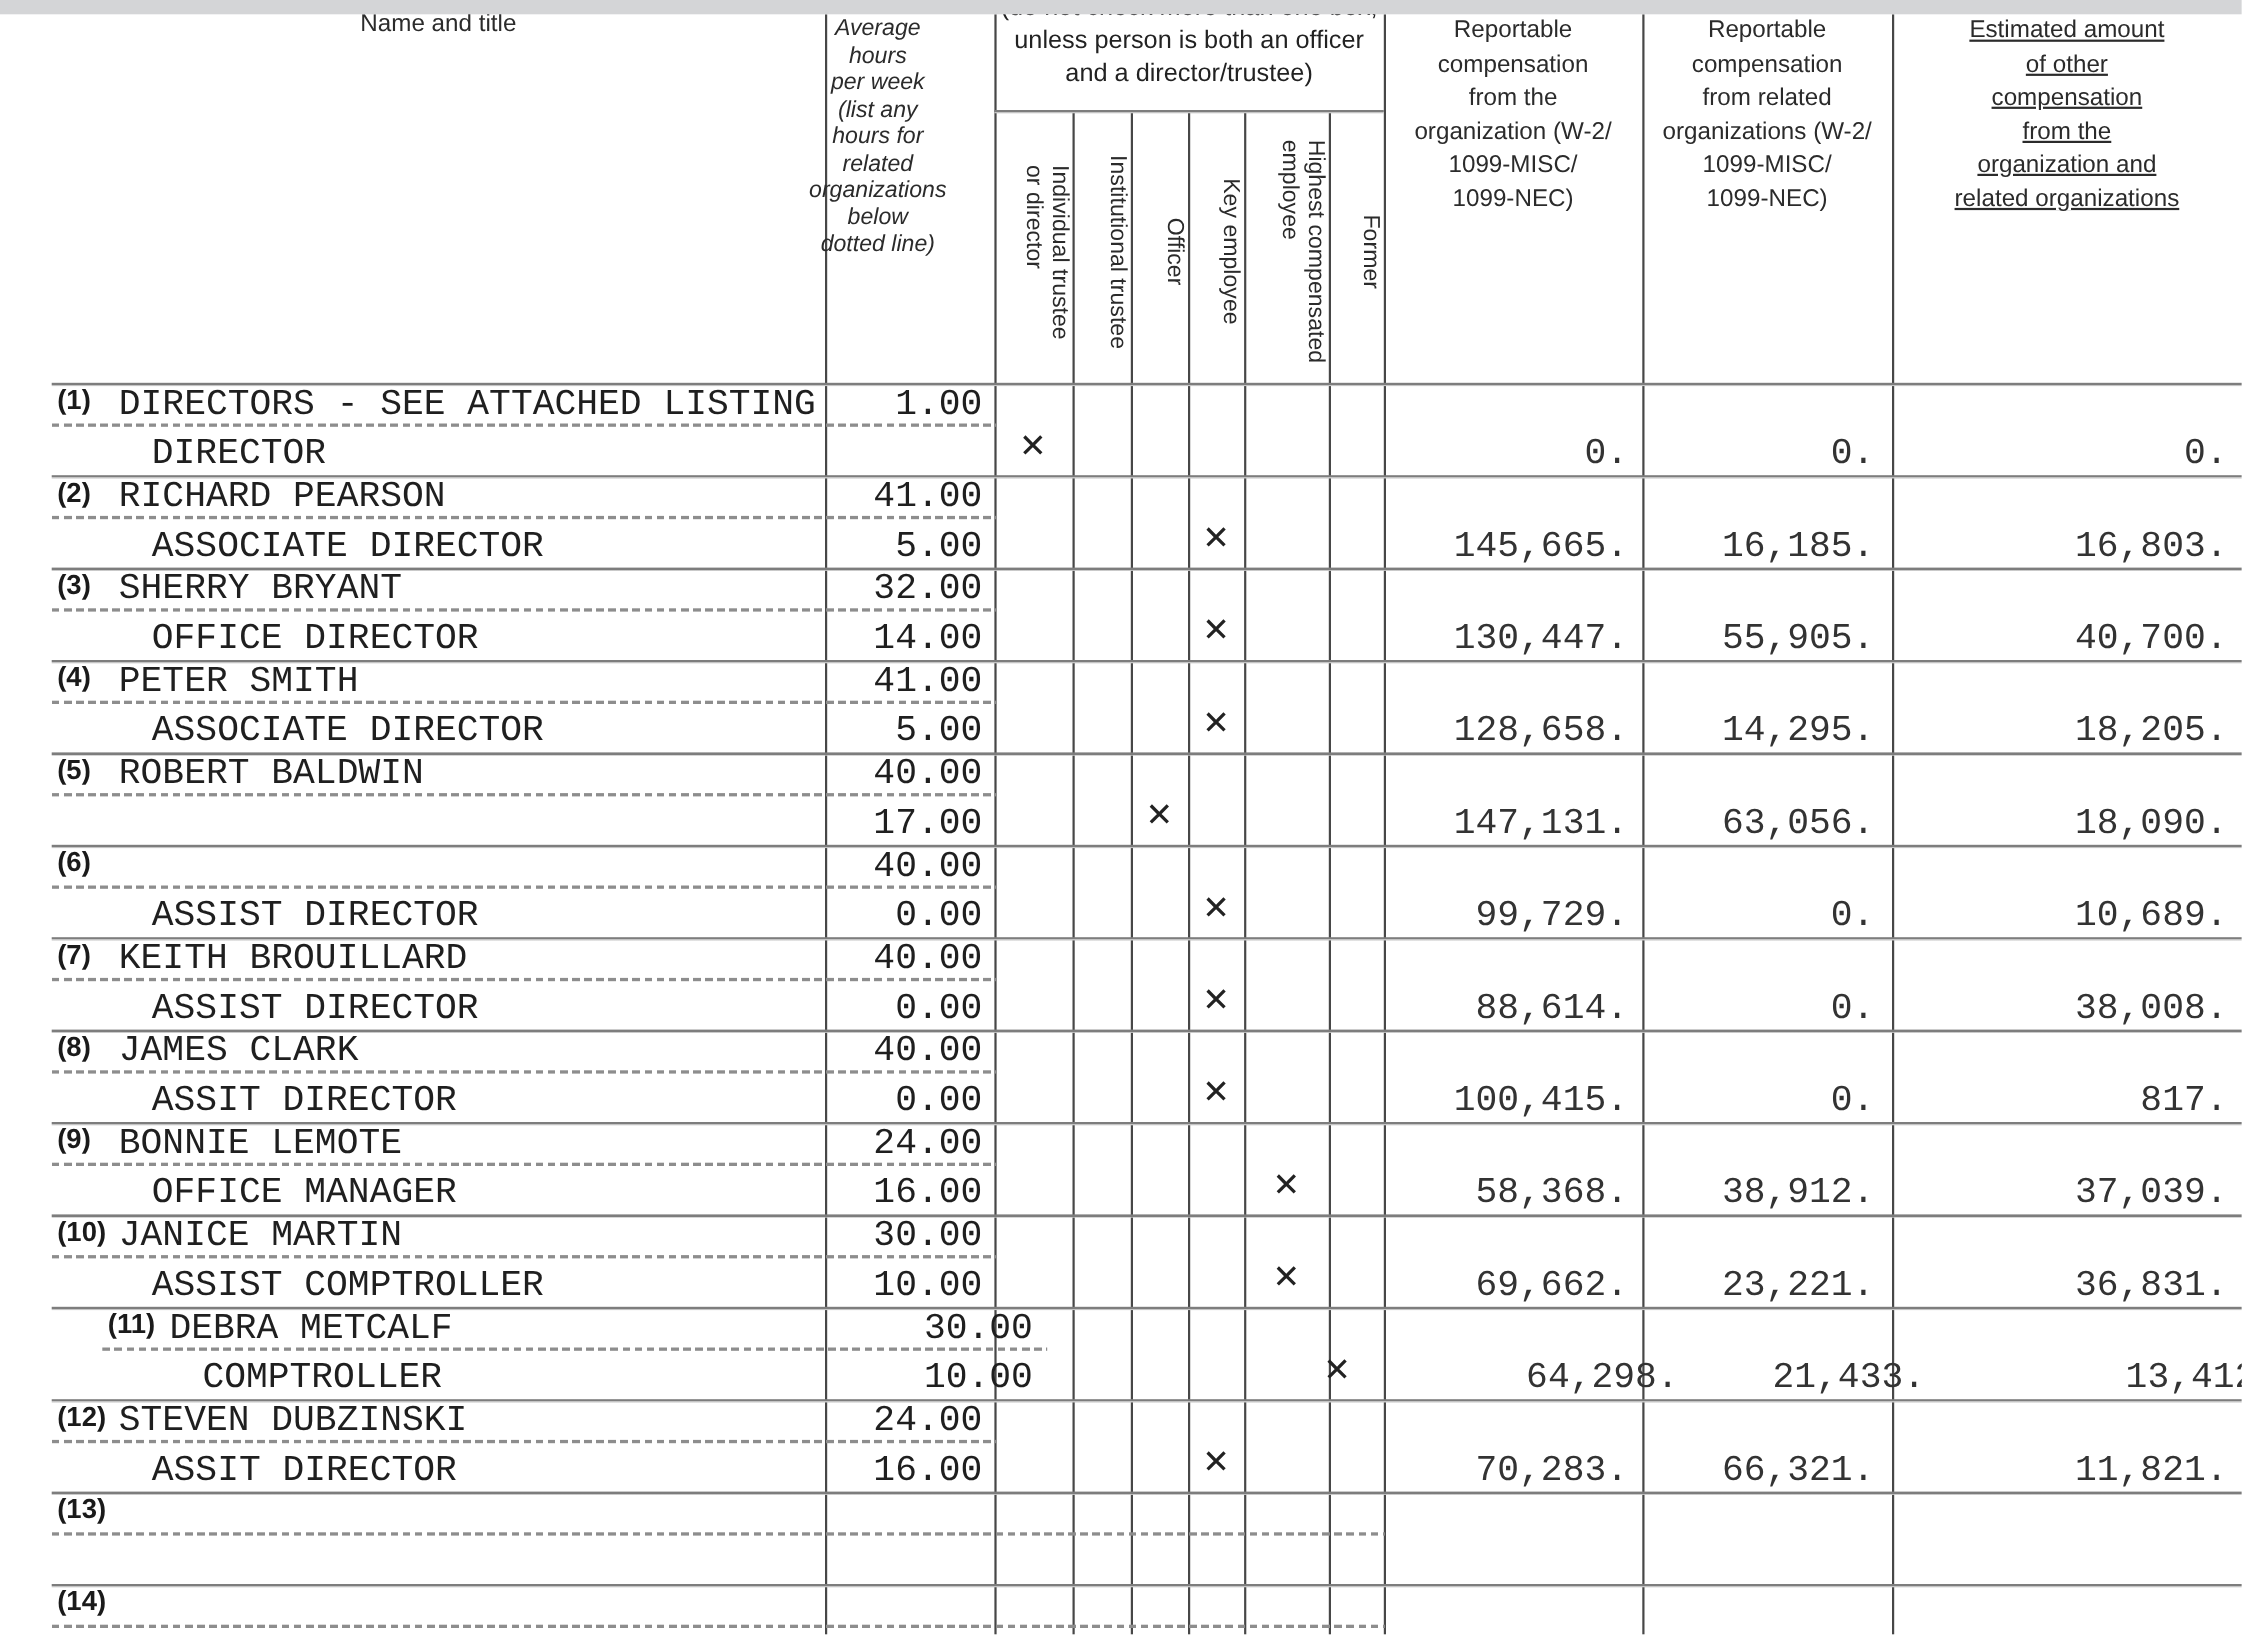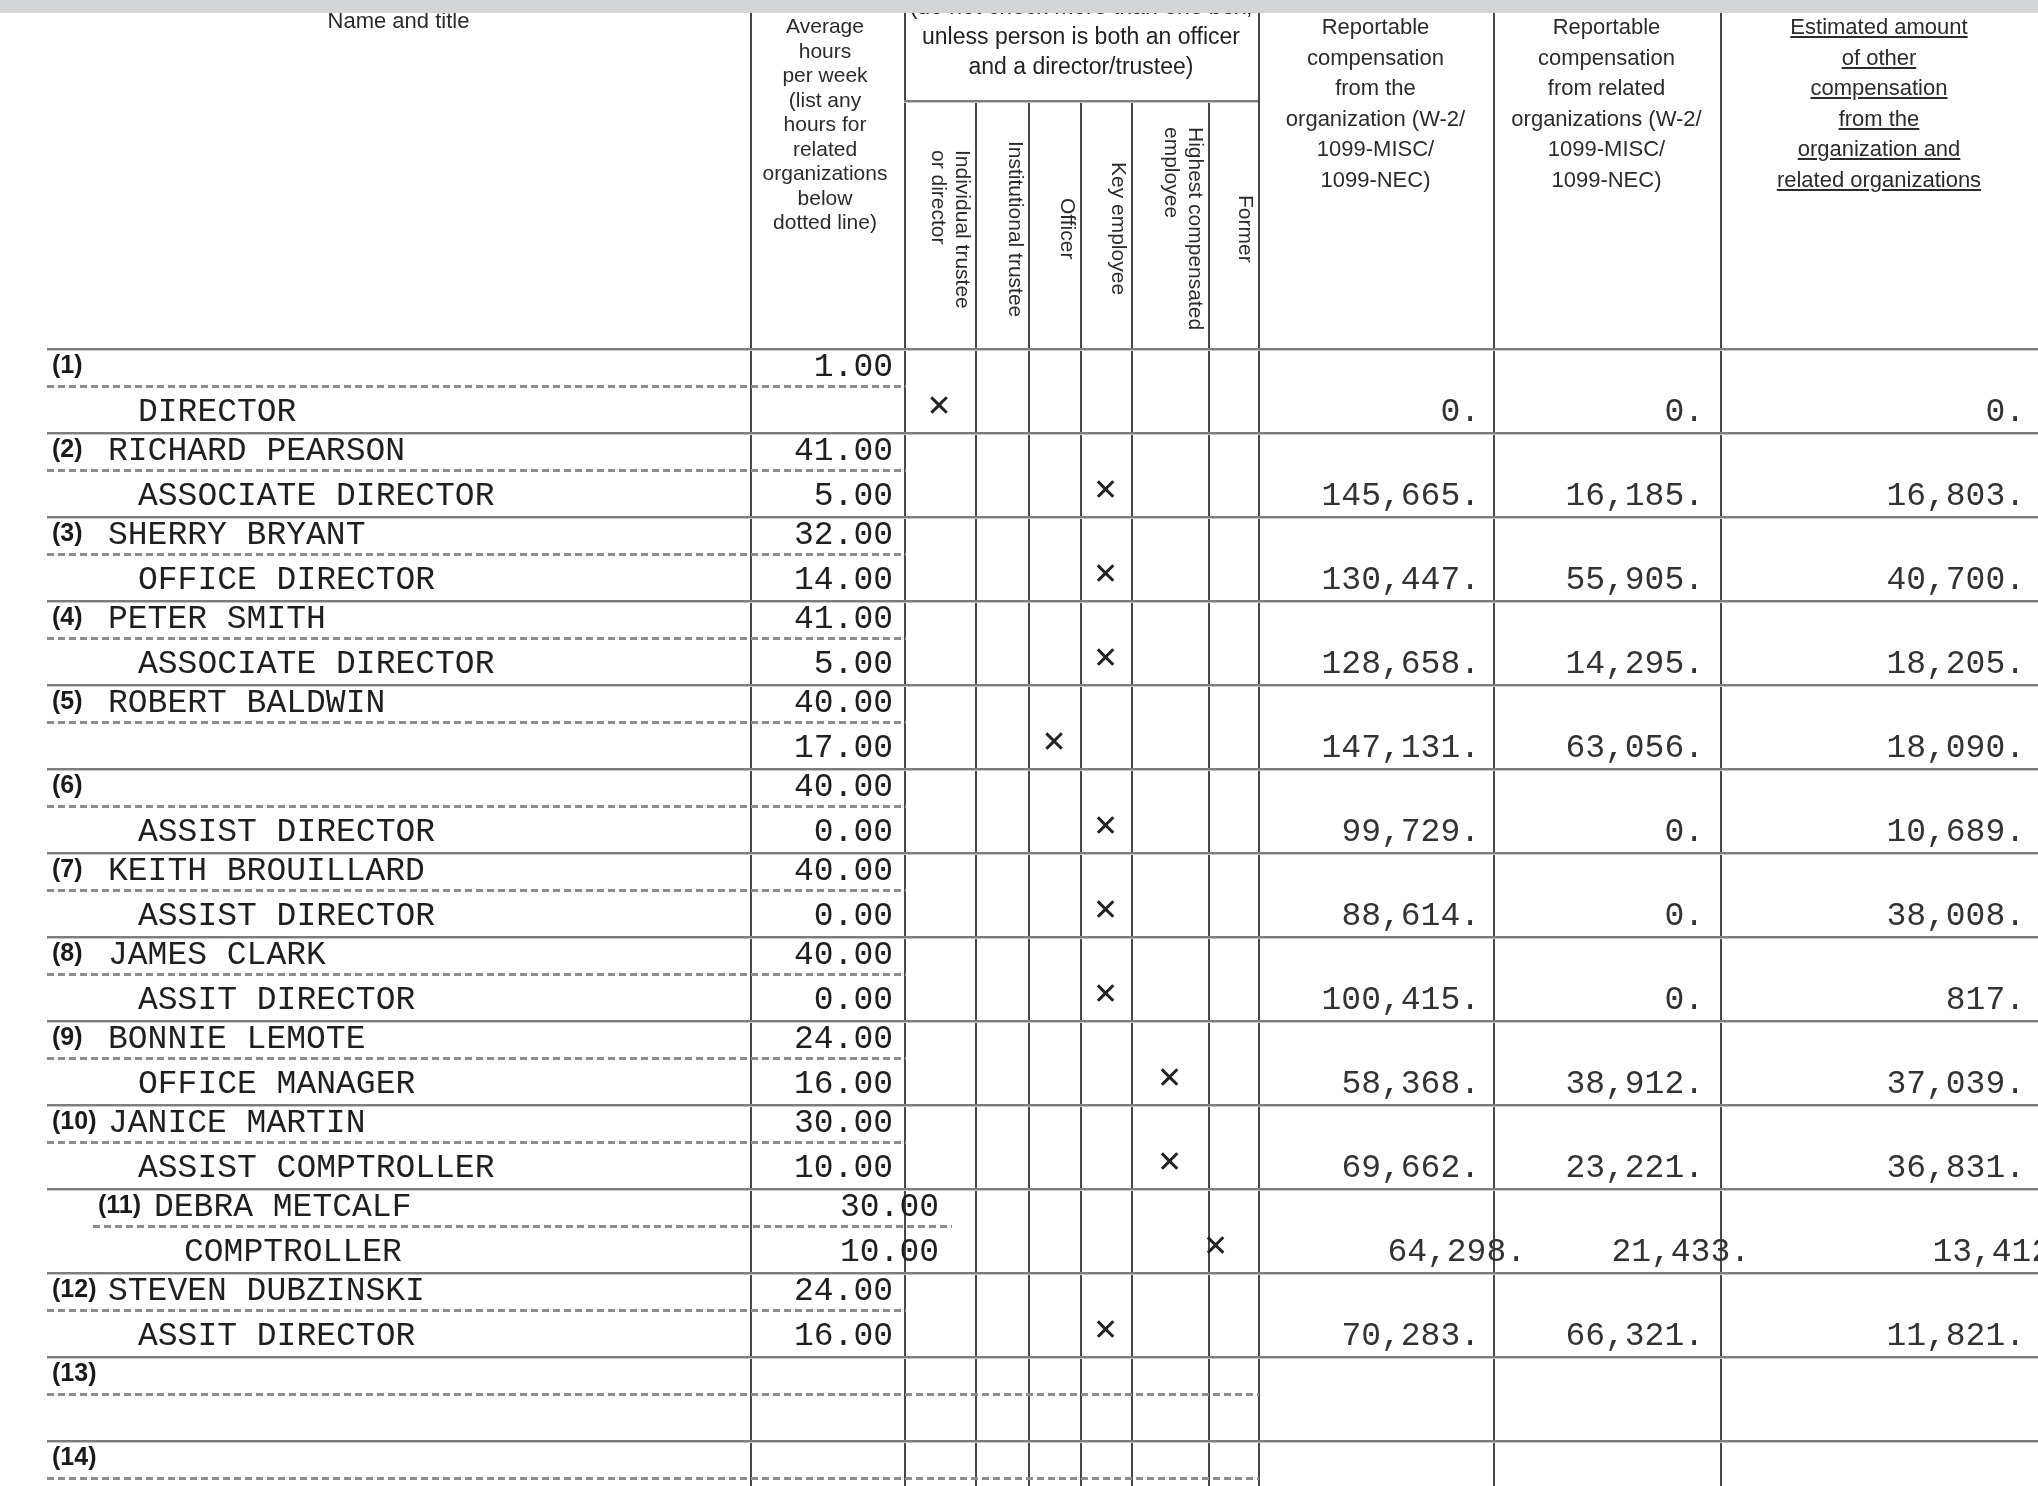--- a/index.html
+++ b/index.html
@@ -10,22 +10,22 @@
     color:#262626;
   }
   #stage{position:absolute;inset:0;}
   .topstrip{position:absolute;left:0;top:0;width:2038px;height:13px;background:#d4d5d7;z-index:6;}
   .vline{position:absolute;width:2px;background:#474747;z-index:2;}
   .hline{position:absolute;height:3px;z-index:2;
          background:linear-gradient(#7d7d7d 0 2px,#c4c4c4 2px 3px);}
   
   .hdr{position:absolute;z-index:3;}
   .name-hdr{left:47px;top:8px;width:703px;text-align:center;font-size:22px;color:#2b2b2b;}
-  .hours-hdr{left:750px;top:14px;width:150px;text-align:center;font-size:21px;line-height:24.5px;
-             white-space:pre-line;color:#2b2b2b;}
+  .hours-hdr{left:723px;top:14px;width:150px;text-align:center;font-size:21px;line-height:24.5px;
+             white-space:pre-line;color:#2b2b2b;font-style:italic;}
   .note-hdr{left:907px;top:-9px;width:348px;text-align:center;font-size:23px;line-height:30px;
             white-space:normal;color:#222;z-index:1;}
   .comp-hdr{top:12px;text-align:center;font-size:22px;line-height:30.5px;white-space:pre-line;color:#2b2b2b;}
   .rot-label{position:absolute;top:108px;height:242px;z-index:3;
              writing-mode:vertical-rl;text-orientation:mixed;
              font-size:21px;line-height:1.13;white-space:pre-line;
              display:flex;align-items:flex-start;justify-content:center;color:#2b2b2b;}
   
   .row{position:absolute;left:47px;width:1991px;height:84px;z-index:4;
        font-family:"Liberation Mono", monospace;color:#1f1f1f;}
@@ -117,20 +117,21 @@
       <div class="hline" style="top: 1104px; left: 47px; width: 1991px;"></div>
       <div class="hline" style="top: 1188px; left: 47px; width: 1991px;"></div>
       <div class="hline" style="top: 1272px; left: 47px; width: 1991px;"></div>
       <div class="hline" style="top: 1356px; left: 47px; width: 1991px;"></div>
       <div class="hline" style="top: 1440px; left: 47px; width: 1991px;"></div>
       <div class="hline" style="top: 100px; left: 904px; width: 354px;"></div>
     </div>
   <div id="rows">
       <div class="row" style="top: 348px;">
     <span class="num">(1)</span>
+    <span class="nm">DIRECTORS - SEE ATTACHED LISTING</span>
     <div class="dash" style="width: 859px;"></div>
     <span class="ttl">DIRECTOR</span>
     <span class="h1v">1.00</span>
     <span class="h2v"></span>
     <span class="xmark" style="left: 874px;">✕</span>
     <span class="c1v">0.</span>
     <span class="c2v">0.</span>
     <span class="c3v">0.</span>
   </div>
       <div class="row" style="top: 432px;">

